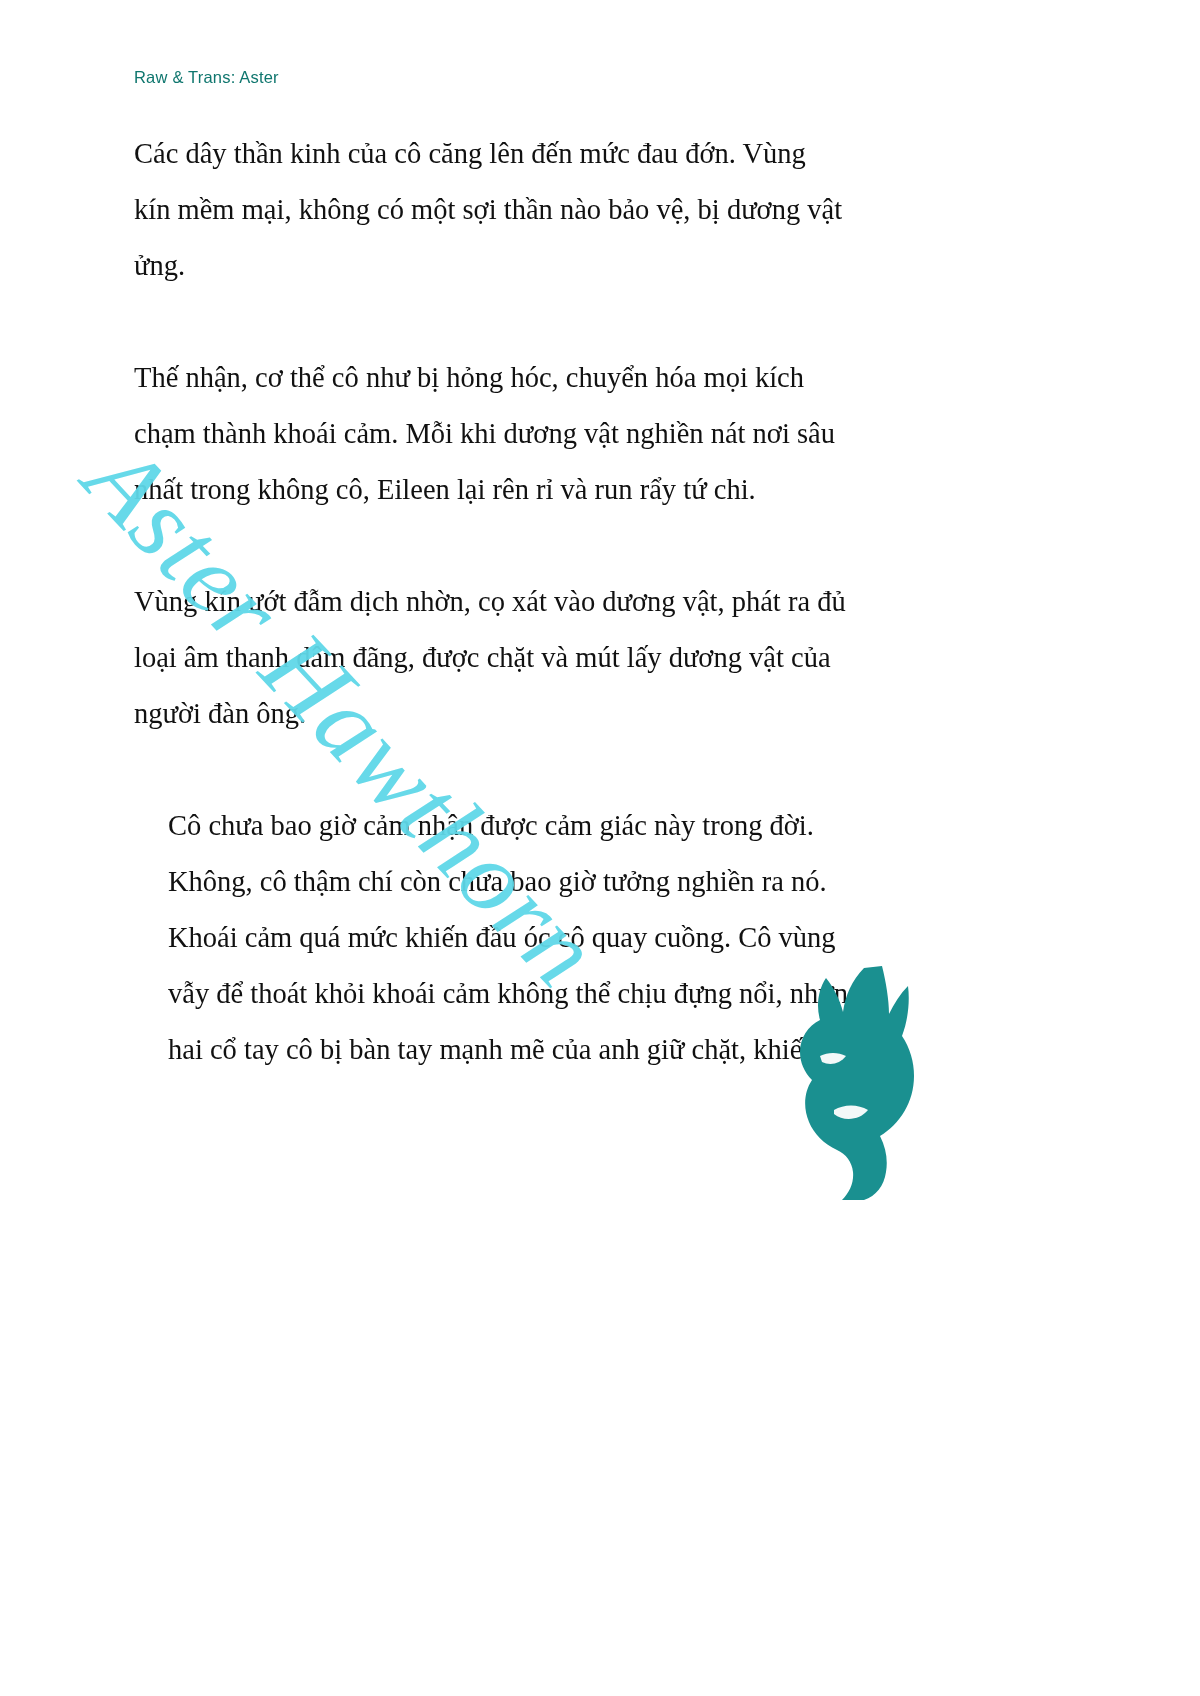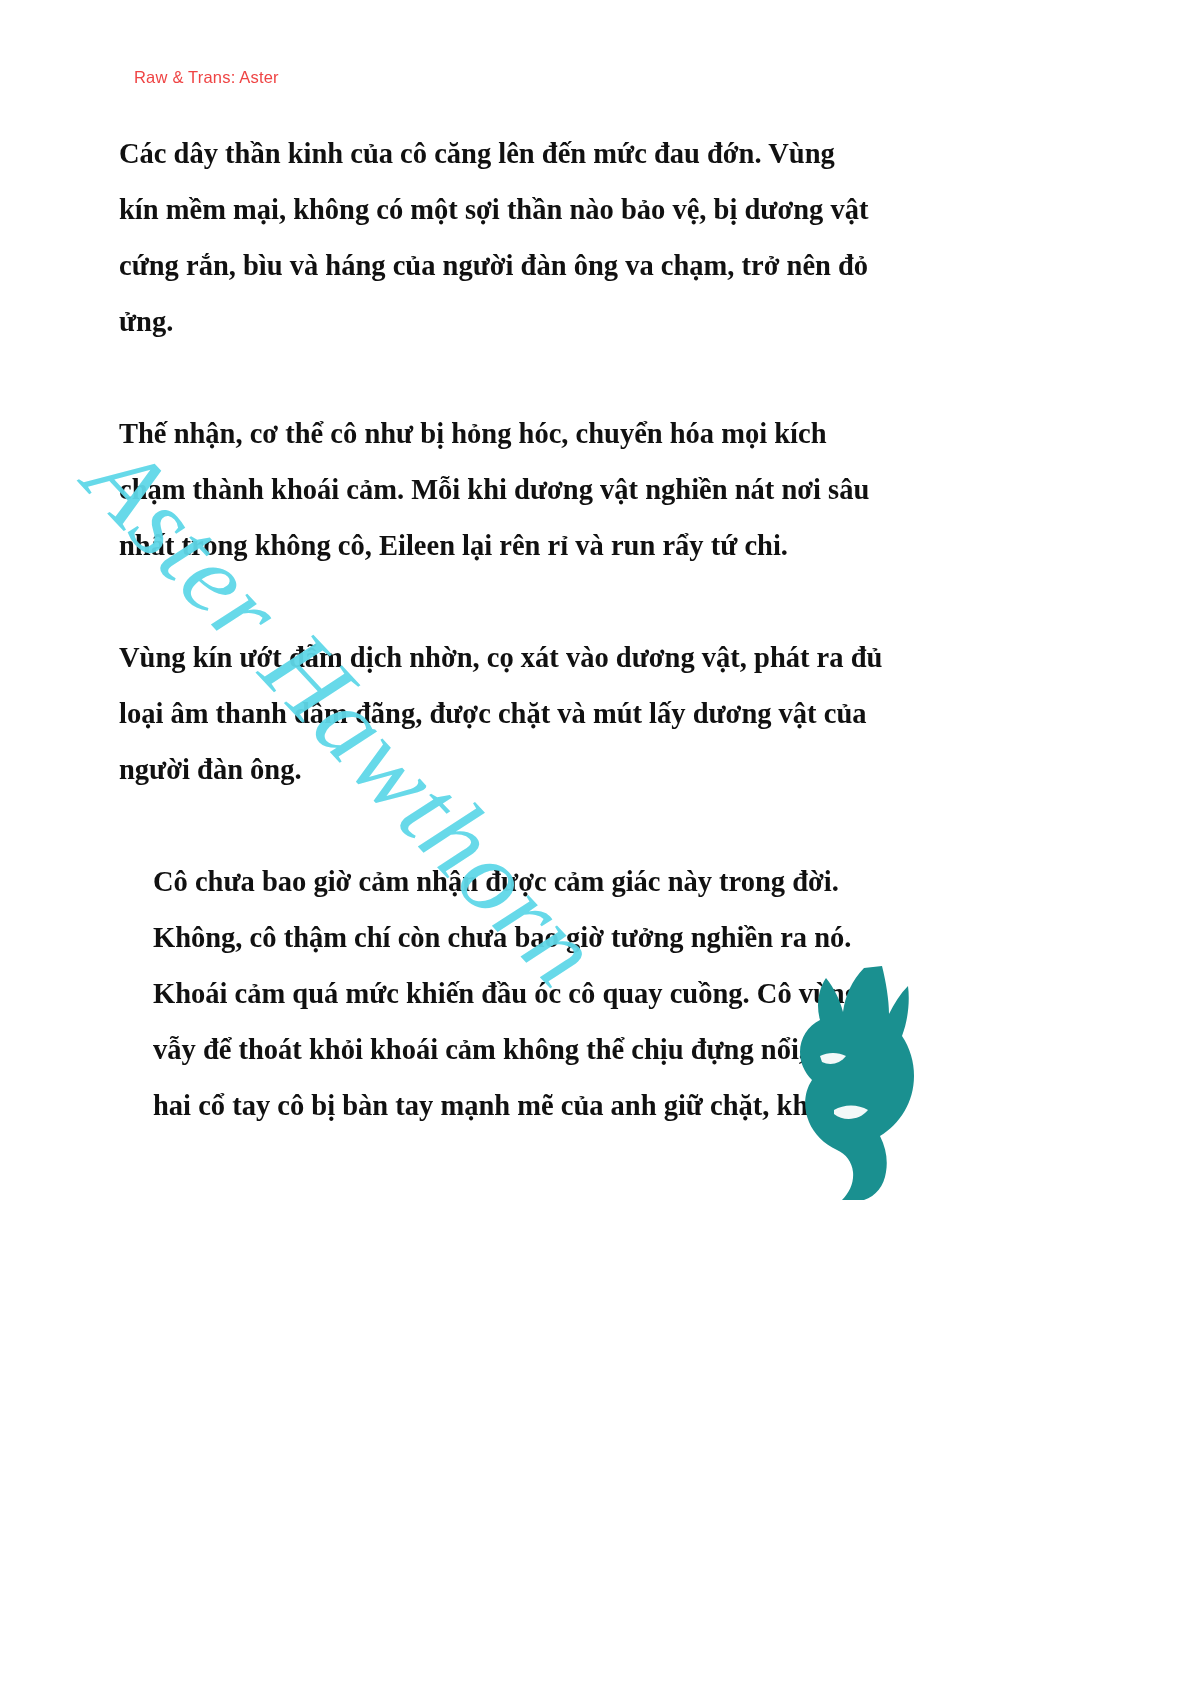--- a/index.html
+++ b/index.html
@@ -35,32 +35,31 @@
     background: #ffffff;
   }
 
   
   .doc-header {
     position: absolute;
     left: 134px;
     top: 68px;
     font-family: "Liberation Sans", "DejaVu Sans", sans-serif;
     font-size: 16.5px;
-    color: #ef4444;
+    color: #0f766e;
     letter-spacing: 0.2px;
     white-space: nowrap;
   }
 
   
   .body-text {
     position: absolute;
-    left: 119px;
+    left: 134px;
     top: 126px;
     width: 860px;
-    font-weight: bold;
   }
   .para {
     font-size: 28.5px;
     line-height: 56px;
     color: #111111;
     margin: 0 0 56px 0;
   }
   .para:last-child { margin-bottom: 0; margin-left: 34px; }
   .para .line {
     display: block;
@@ -111,21 +110,20 @@
   <div class="paper"></div>
   <div class="right-gutter"></div>
 
   <div class="doc-header">Raw &amp; Trans: Aster</div>
 
   <div class="body-text">
 
     <p class="para">
       <span class="line">Các dây thần kinh của cô căng lên đến mức đau đớn. Vùng</span>
       <span class="line">kín mềm mại, không có một sợi thần nào bảo vệ, bị dương vật</span>
-      <span class="line">cứng rắn, bìu và háng của người đàn ông va chạm, trở nên đỏ</span>
       <span class="line">ửng.</span>
     </p>
 
     <p class="para">
       <span class="line">Thế nhận, cơ thể cô như bị hỏng hóc, chuyển hóa mọi kích</span>
       <span class="line">chạm thành khoái cảm. Mỗi khi dương vật nghiền nát nơi sâu</span>
       <span class="line">nhất trong không cô, Eileen lại rên rỉ và run rẩy tứ chi.</span>
     </p>
 
     <p class="para">

